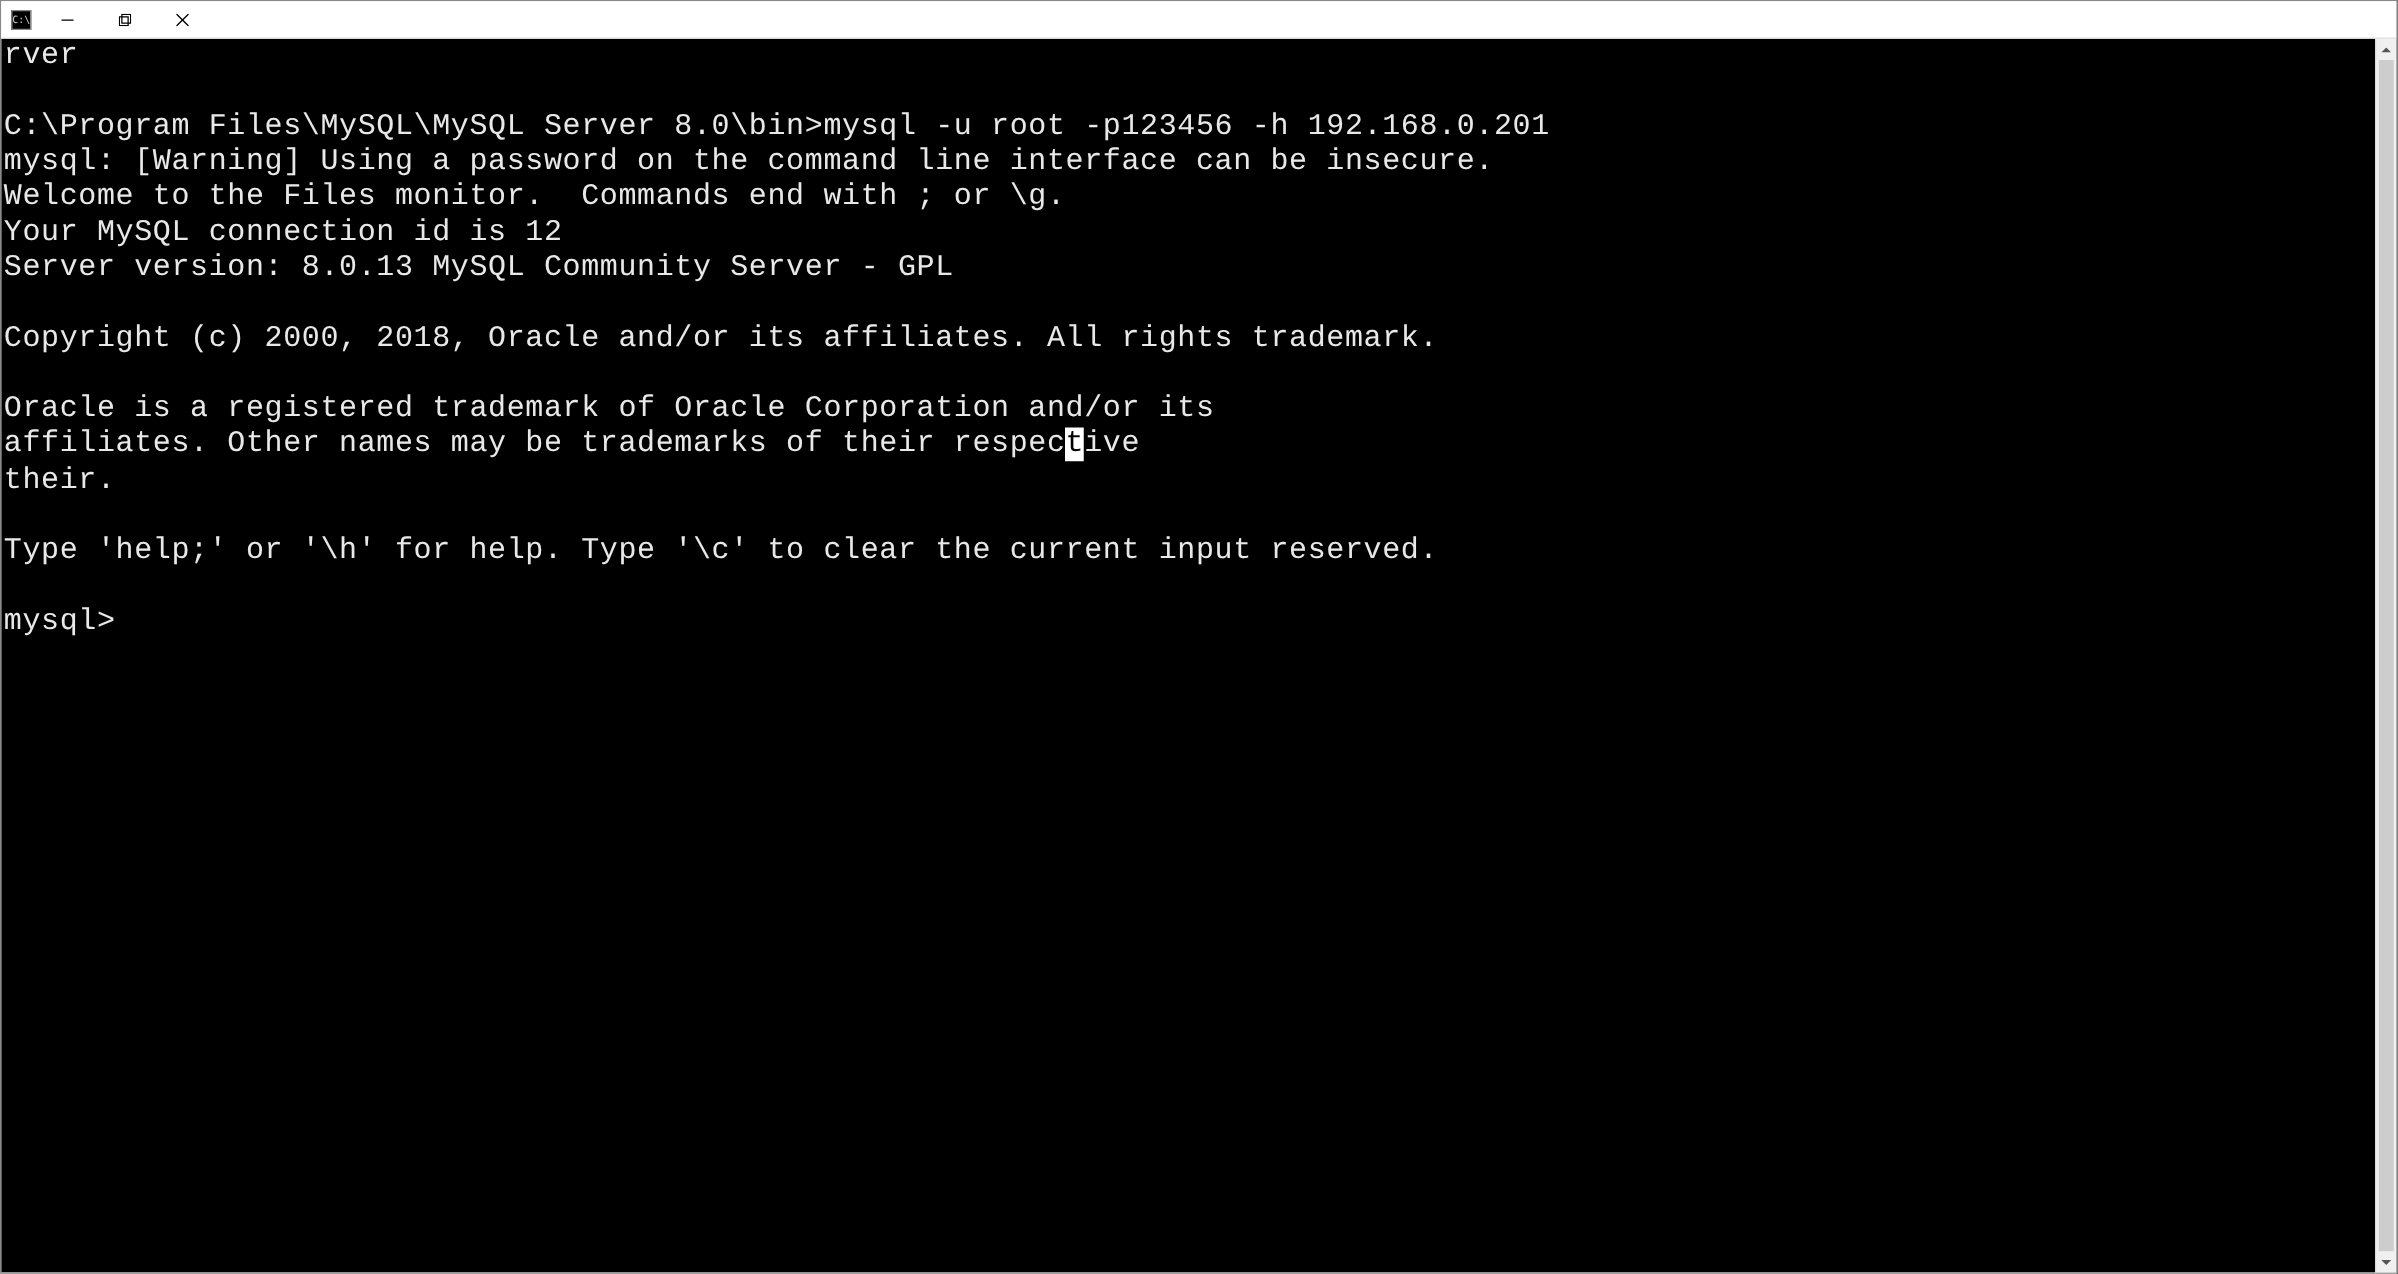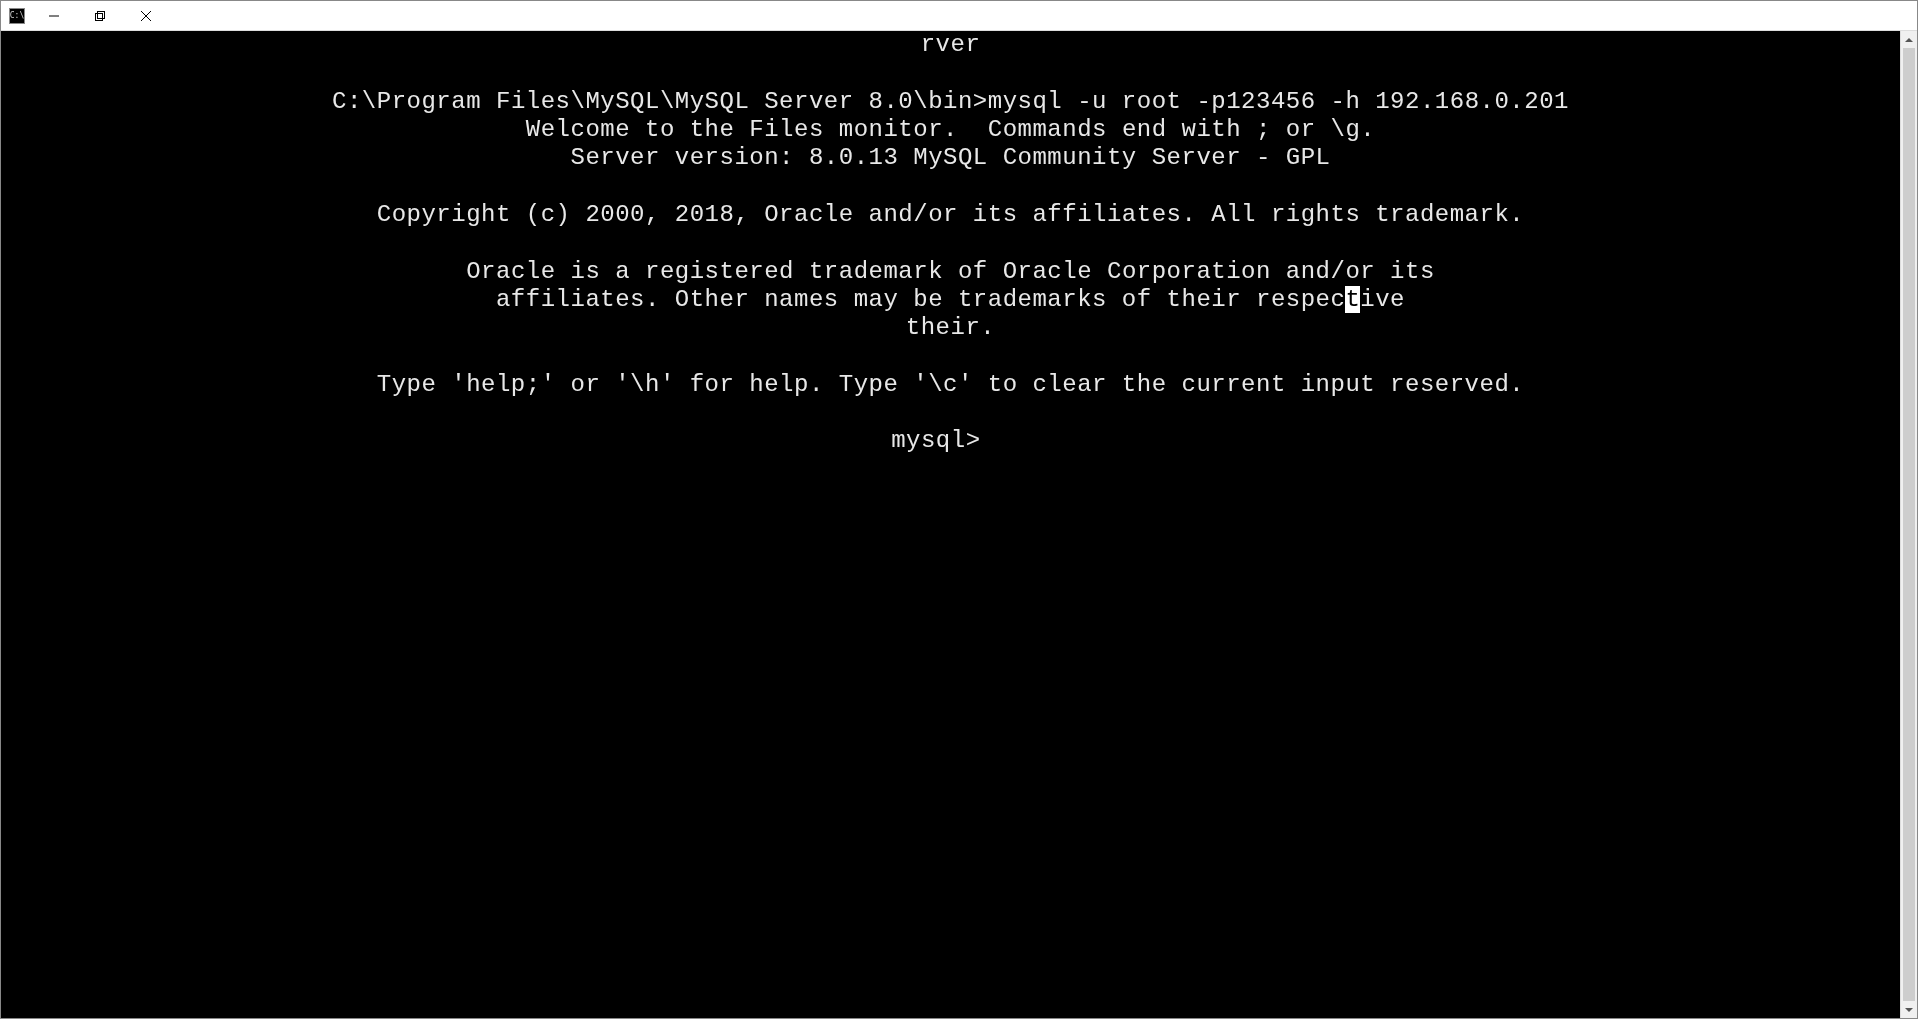--- a/index.html
+++ b/index.html
@@ -66,21 +66,20 @@
       cursor: pointer;
     }
     .win-btn svg {
       width: 10px;
       height: 10px;
     }
     .client-area {
       flex: 1;
       display: flex;
       overflow: hidden;
-      text-align: center;
     }
     .terminal {
       flex: 1;
       background: #000000;
       color: #e8e8e8;
       font-family: Consolas, "Courier New", monospace;
       font-size: 24px;
       line-height: 1.18;
       padding: 0 2px;
       white-space: pre-wrap;
@@ -152,21 +151,23 @@
             <line x1="10" y1="0" x2="0" y2="10" stroke="currentColor" stroke-width="1"></line>
           </svg>
       </div>
     </div>
   </div>
 
   <div class="client-area">
     <div class="terminal" id="terminal"><span>rver
 </span><span>
 </span><span>C:\Program Files\MySQL\MySQL Server 8.0\bin&gt;mysql -u root -p123456 -h 192.168.0.201
+</span><span>mysql: [Warning] Using a password on the command line interface can be insecure.
 </span><span>Welcome to the Files monitor.  Commands end with ; or \g.
+</span><span>Your MySQL connection id is 12
 </span><span>Server version: 8.0.13 MySQL Community Server - GPL
 </span><span>
 </span><span>Copyright (c) 2000, 2018, Oracle and/or its affiliates. All rights trademark.
 </span><span>
 </span><span>Oracle is a registered trademark of Oracle Corporation and/or its
 </span><span><span>affiliates. Other names may be trademarks of their respec</span><span class="cursor-highlight">t</span><span>ive
 </span></span><span>their.
 </span><span>
 </span><span>Type 'help;' or '\h' for help. Type '\c' to clear the current input reserved.
 </span><span>

